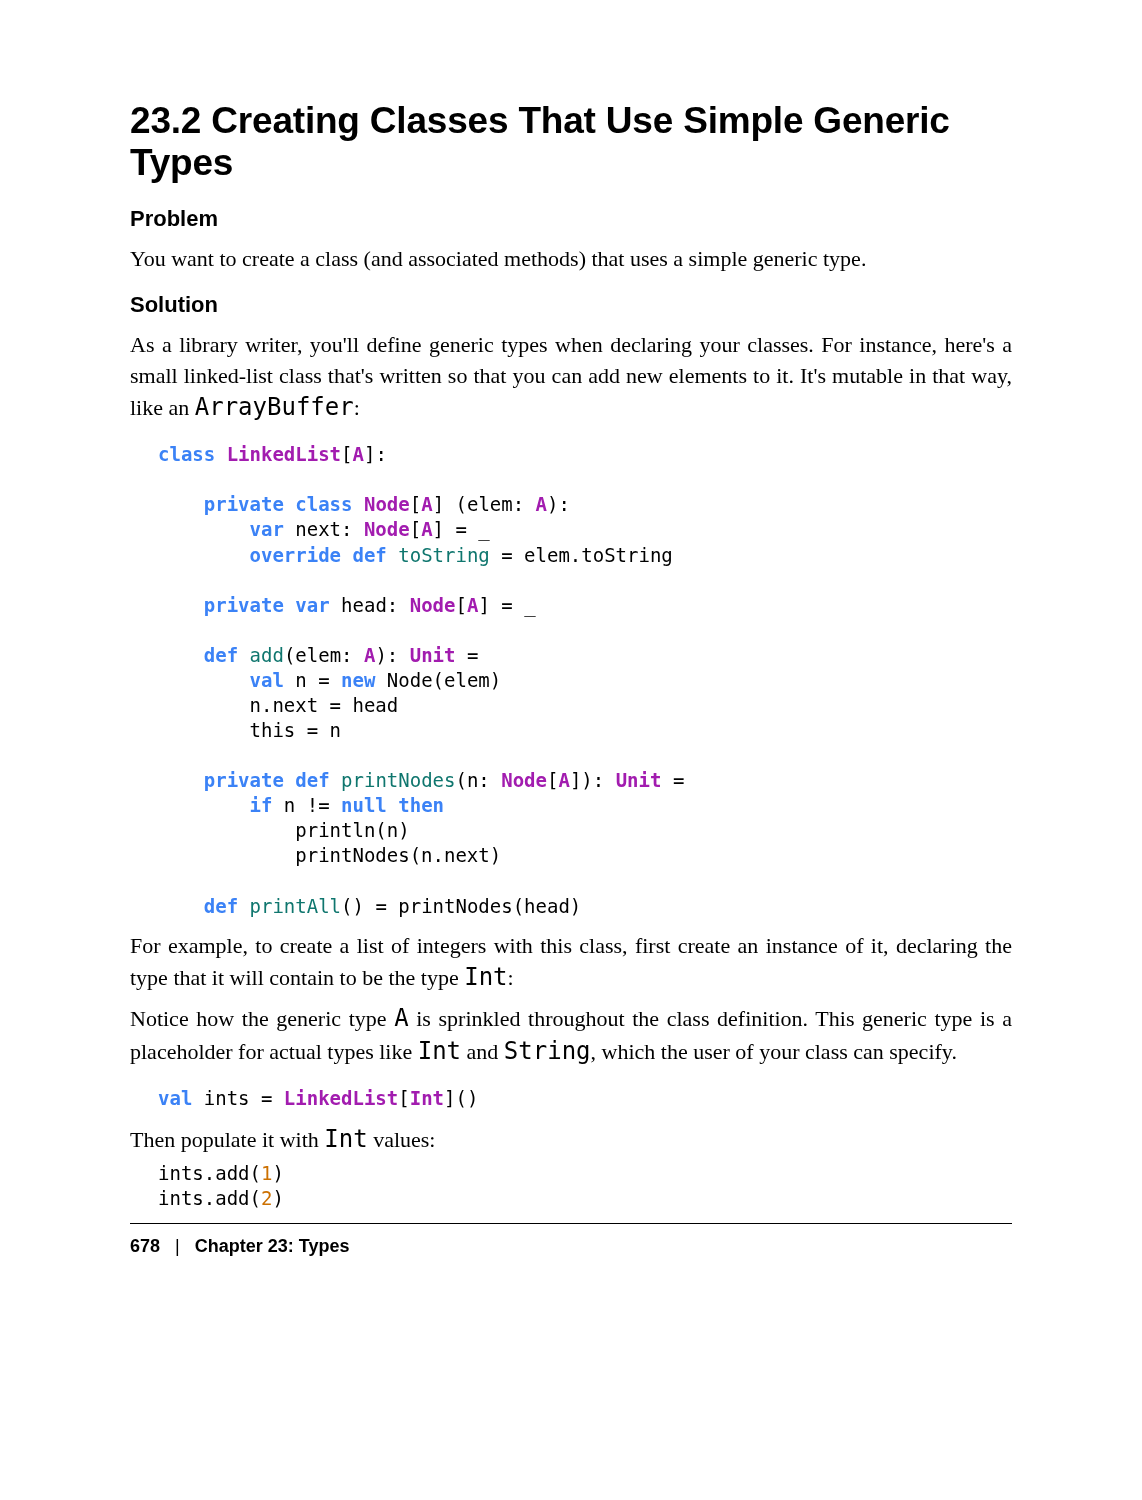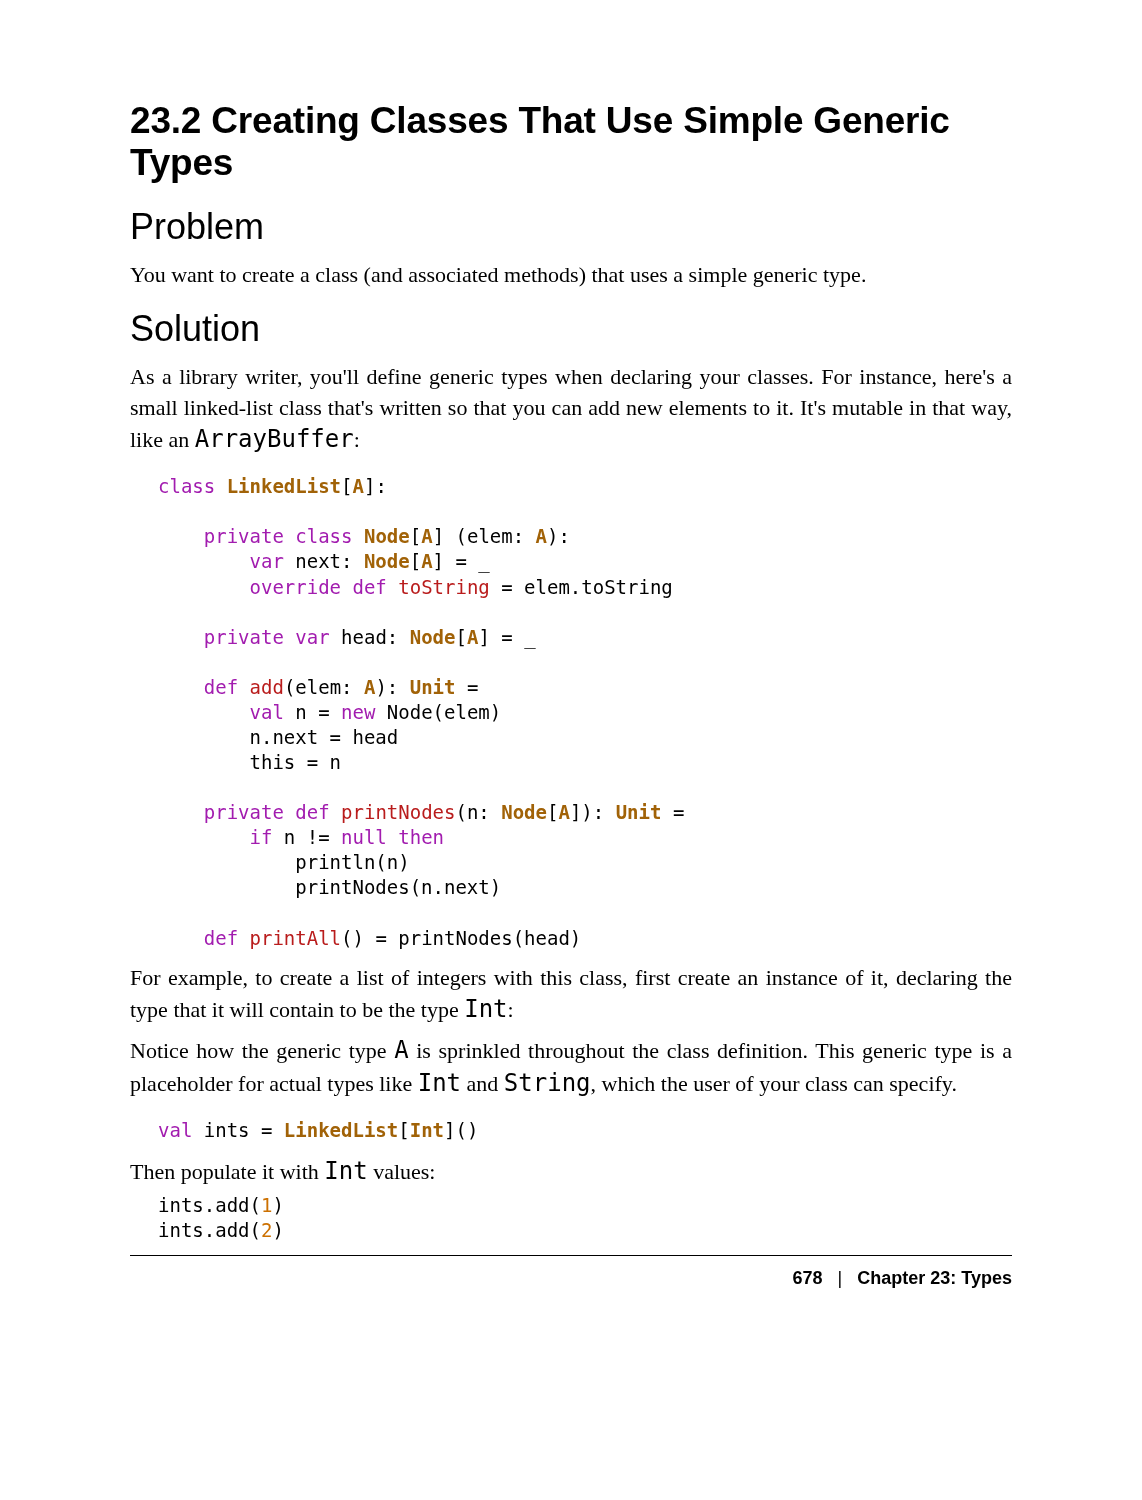--- a/index.html
+++ b/index.html
@@ -25,54 +25,53 @@
     font-family: "Myriad Pro Condensed", "Arial Narrow", Arial, sans-serif;
     font-stretch: condensed;
     font-weight: 700;
     font-size: 37px;
     margin: 0 0 22px 0;
     letter-spacing: -0.2px;
   }
   h2.subhead {
     font-family: "Myriad Pro Condensed", "Arial Narrow", Arial, sans-serif;
     font-stretch: condensed;
-    font-weight: 400;
-    font-size: 36px;
+    font-weight: 700;
+    font-size: 22px;
     margin: 0 0 12px 0;
   }
   p.para {
     font-size: 22px;
     line-height: 1.38;
     margin: 8px 0 18px 0;
     text-align: justify;
   }
   p.para.tight { margin-bottom: 4px; }
   code.inline, .mono {
     font-family: Consolas, "DejaVu Sans Mono", monospace;
     font-size: 24px;
   }
   pre.codeblock {
     font-family: Consolas, "DejaVu Sans Mono", monospace;
     font-size: 19px;
     line-height: 1.32;
     margin: 0 0 12px 28px;
     white-space: pre;
   }
-  .kw { color: #a21caf; font-weight: 400; }
-  .fn { color: #b91c1c; }
-  .typ { color: #a16207; font-weight: 700; }
+  .kw { color: #3b82f6; font-weight: 700; }
+  .fn { color: #0f766e; }
+  .typ { color: #a21caf; font-weight: 700; }
   .num { color: #cc7000; }
   .footer {
     border-top: 1px solid #000;
     padding-top: 12px;
     font-family: "Myriad Pro Condensed", "Arial Narrow", Arial, sans-serif;
     font-stretch: condensed;
     font-size: 18px;
     font-weight: 700;
-    text-align: right;
   }
   .footer .sep { margin: 0 10px; font-weight: 400; }
 </style>
 </head>
 <body>
 
 <div class="page">
   <div class="content">
 
     <h1 class="section-title">23.2 Creating Classes That Use Simple Generic Types</h1>

